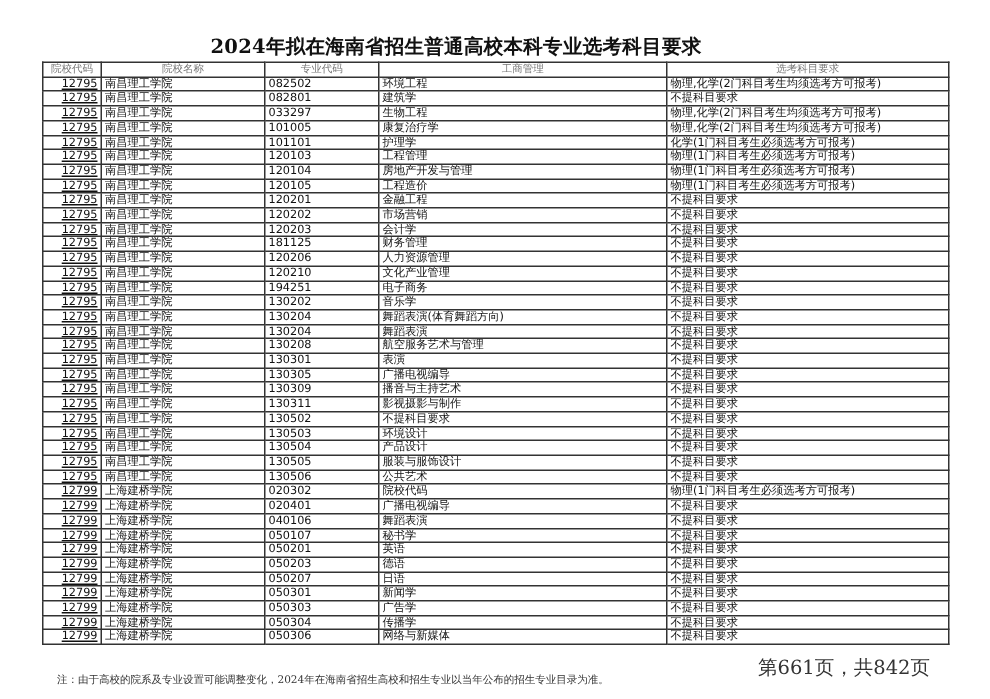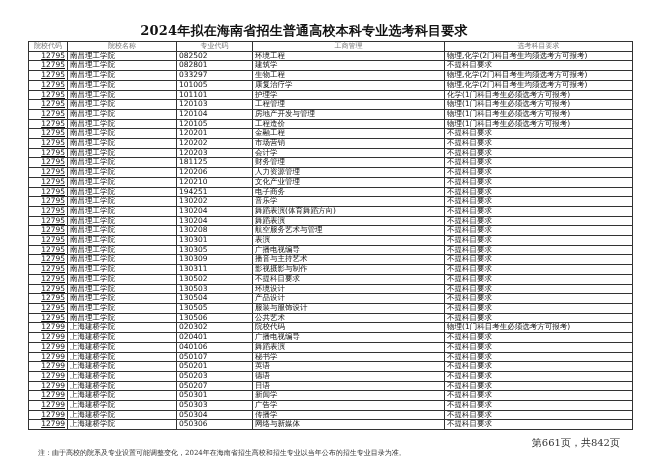--- a/index.html
+++ b/index.html
@@ -9,21 +9,21 @@
   table.grid col.c1 { width: 39px; }
   table.grid col.c2 { width: 109px; }
   table.grid col.c3 { width: 76px; }
   table.grid col.c4 { width: 192px; }
   table.grid col.c5 { width: 188px; }
   table.grid th, table.grid td { height: 8.7px; padding: 0 2px; border: 1px solid #333; font-size: 7.5px; line-height: 8.7px; white-space: nowrap; overflow: hidden; }
   table.grid th { font-family: "DejaVu Serif", "Liberation Serif", serif; font-weight: normal; color: #777; text-align: center; font-size: 7px; }
   table.grid td.code { text-align: right; text-decoration: underline; }
   table.grid td { text-align: left; color: #111; }
   .footer-note { position: absolute; left: 38px; top: 448px; font-family: "DejaVu Serif", "Liberation Serif", serif; font-size: 7px; color: #333; }
-  .footer-page { position: absolute; right: 40px; top: 436px; font-family: "DejaVu Serif", "Liberation Serif", serif; font-size: 10px; color: #333; }
+  .footer-page { position: absolute; right: 40px; top: 436px; font-family: "DejaVu Serif", "Liberation Serif", serif; font-size: 13px; color: #333; }
 </style>
 </head>
 <body>
 
 <div class="title">2024年拟在海南省招生普通高校本科专业选考科目要求</div>
 
 <table class="grid">
   <colgroup>
     <col class="c1">
       <col class="c2">

